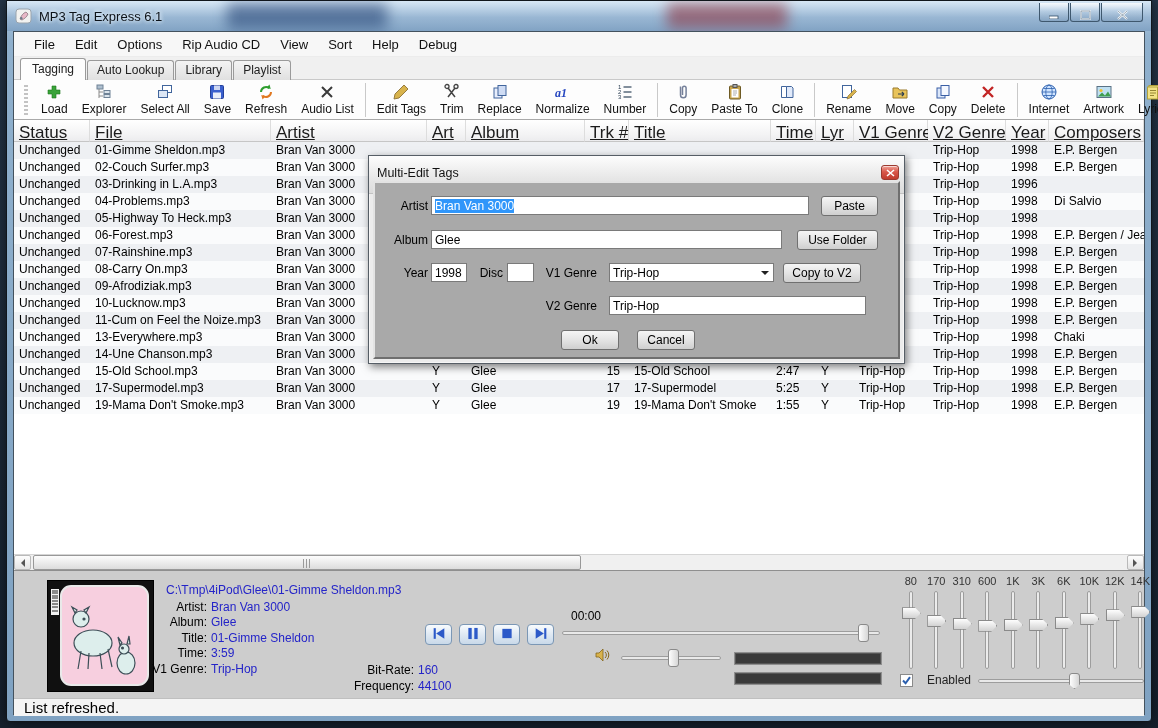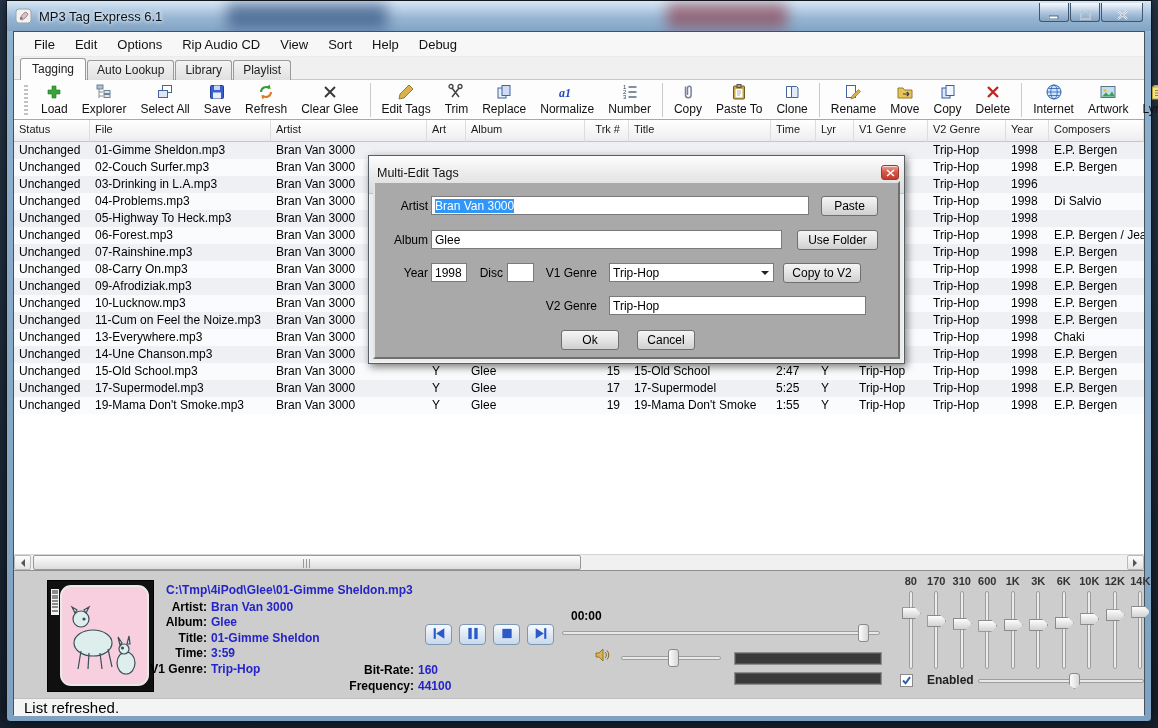--- a/index.html
+++ b/index.html
@@ -45,22 +45,22 @@
   .tgrip { width:4px; height:30px; margin-right:6px; flex:none;
     background:repeating-linear-gradient(180deg,#c3c3c3 0 2px,transparent 2px 4px); }
   .tbtn { display:flex; flex-direction:column; align-items:center; justify-content:center; padding:1px 7px; height:38px; }
   .tbi { height:18px; display:flex; align-items:center; }
   .tbl { font-size:12px; color:#111; margin-top:1px; white-space:nowrap; }
   .tsep { width:1px; height:34px; background:#c9c9c9; margin:0 4px; flex:none; }
 
   
   .tablewrap { height:434px; flex:none; overflow:hidden; background:#fff; position:relative; }
   .tgrid { display:grid; grid-template-columns:76px 181px 156px 39px 119px 44px 142px 45px 38px 74px 78px 43px minmax(0,1fr); }
-  .thead .hc { height:22px; font-size:11px; color:#1b1b1b; background:linear-gradient(180deg,#ffffff,#f3f3f4 70%,#ececee);
-    border-right:1px solid #dddddd; border-bottom:1px solid #c6c6c6; padding:3px 12px 0 5px; white-space:nowrap; }
+  .thead .hc { height:22px; font-size:17px; color:#1b1b1b; background:linear-gradient(180deg,#ffffff,#f3f3f4 70%,#ececee);
+    border-right:1px solid #dddddd; border-bottom:1px solid #c6c6c6; padding:3px 12px 0 5px; white-space:nowrap;text-decoration:underline; }
   .hc.ralign { text-align:right; padding-right:8px; }
   .dirrow { height:17px; background:#d8d8d8; }
   .dirrow .tc { border-bottom:1px solid #d0d0d0; }
   .trow { height:17px; }
   .trow.odd { background:#fafbfc; }
   .trow.even { background:#eef0f3; }
   .tc { font-size:12px; color:#000; line-height:17px; padding-left:5px; white-space:nowrap; overflow:hidden; }
   .tc.ralign { text-align:right; padding-right:9px; }
 
   
@@ -69,21 +69,21 @@
     border:1px solid #b9b9b9; border-radius:2px; display:flex; align-items:center; justify-content:center; }
   .harrow.left { left:0; } .harrow.right { right:0; }
   .htri { width:0; height:0; border:4px solid transparent; }
   .htri.l { border-right-color:#555; margin-left:-3px; } .htri.r { border-left-color:#555; margin-right:-3px; }
   .hthumb { position:absolute; left:19px; top:0; width:548px; height:15px; border:1px solid #989898; border-radius:2px;
     background:linear-gradient(180deg,#fdfdfd,#dcdcdc); }
   .hgrip { position:absolute; left:50%; top:3px; transform:translateX(-50%); width:9px; height:9px;
     background:repeating-linear-gradient(90deg,#9a9a9a 0 1px,transparent 1px 3px); }
 
   
-  .player { height:128px; background:#cdcdcd; border-top:1px solid #8f8f8f; position:relative; flex:none;font-weight:bold; }
+  .player { height:128px; background:#cdcdcd; border-top:1px solid #8f8f8f; position:relative; flex:none; }
   .artframe { position:absolute; left:33px; top:9px; width:107px; height:112px; background:#101010; border:1px solid #000; }
   .pinfo { position:absolute; left:128px; top:12px; font-size:12px; }
   .ppath { margin-left:24px; color:#2424c8; height:17px; }
   .pline { height:15.4px; line-height:15.4px; }
   .plab { display:inline-block; width:65px; text-align:right; margin-right:4px; color:#000; }
   .pval { color:#2424c8; }
   .pstats { position:absolute; left:332px; top:91px; font-size:12px; }
   .pstats .pline { height:16px; line-height:16px; }
   .pstats .plab { width:68px; }
   .transport { position:absolute; left:411px; top:53px; display:flex; gap:7px; }
@@ -248,21 +248,21 @@
             </svg>
           </span>
           <span class="tbl">Refresh</span>
         </div>
         <div class="tbtn">
           <span class="tbi">
             <svg width="18" height="18" viewBox="0 0 18 18">
               <path d="M4 4l10 10M14 4L4 14" stroke="#3a3a3a" stroke-width="2"></path>
             </svg>
           </span>
-          <span class="tbl">Clear Glee</span>
+          <span class="tbl">Audio List</span>
         </div>
         <div class="tsep"></div>
         <div class="tbtn">
           <span class="tbi">
             <svg width="18" height="18" viewBox="0 0 18 18">
               <path d="M12 2l4 4-9 9-5 1 1-5z" fill="#d8b34c" stroke="#8c7236" stroke-width=".9"></path>
             </svg>
           </span>
           <span class="tbl">Edit Tags</span>
         </div>

